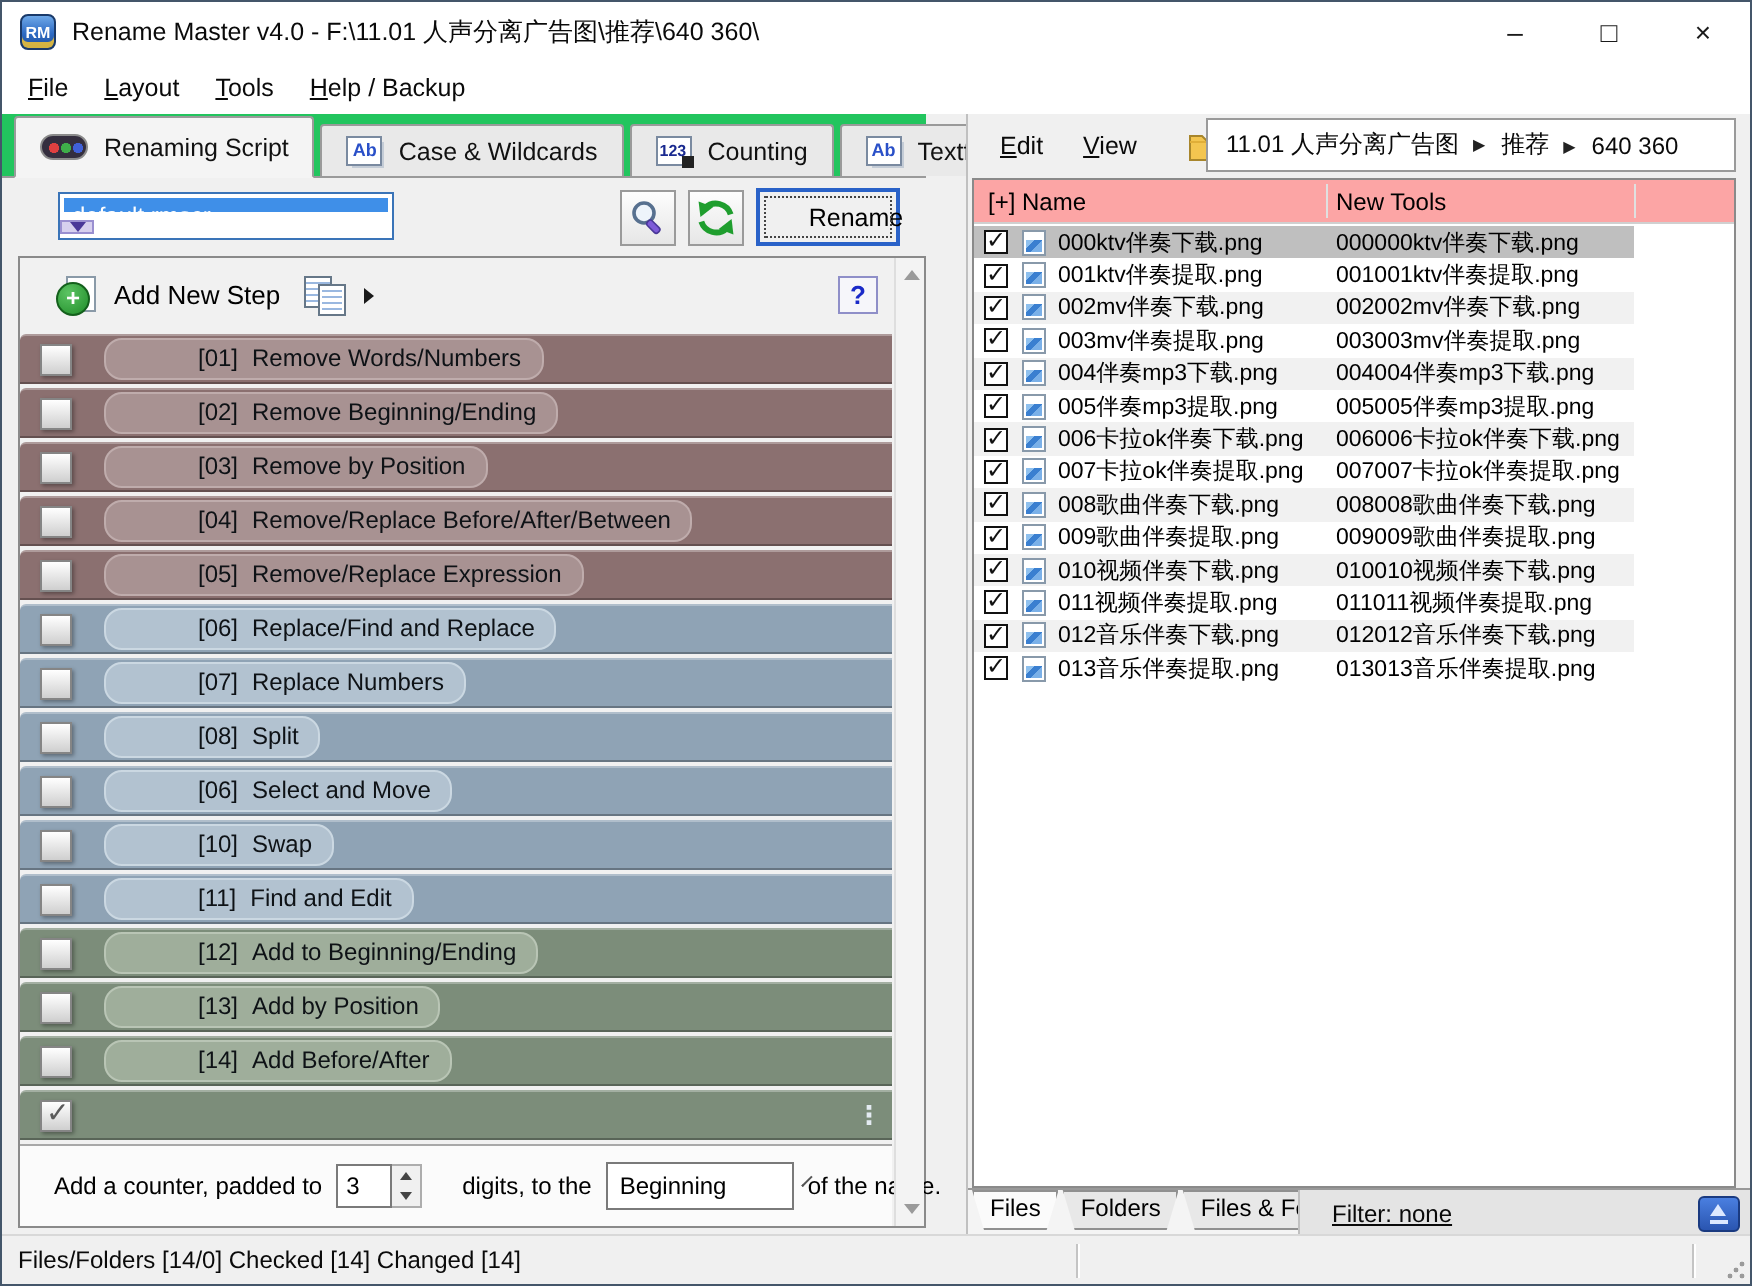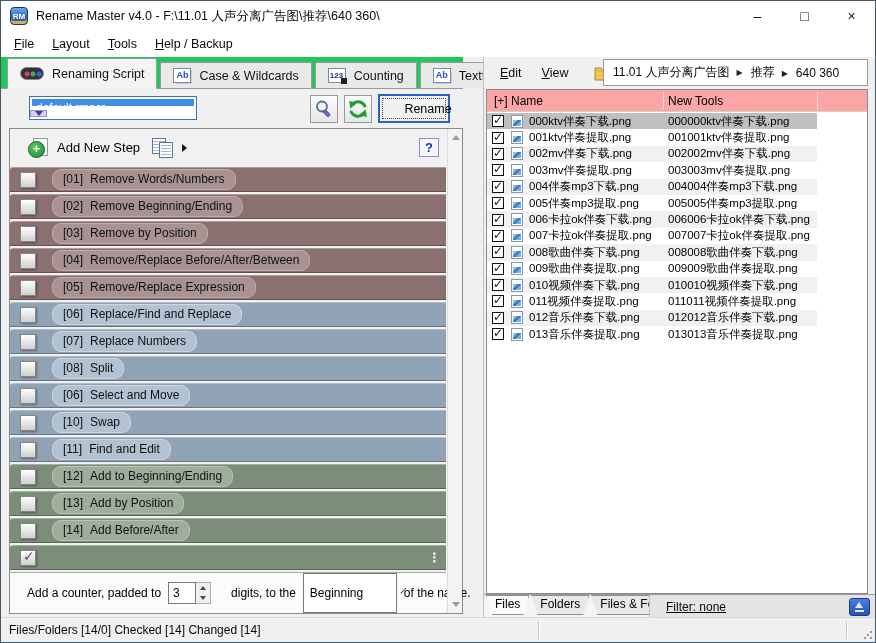--- a/index.html
+++ b/index.html
@@ -73,38 +73,38 @@
   .steps { position:absolute; left:0; top:38px; right:16px; }
   .step-row { position:relative; height:25px; margin-bottom:2px; display:flex; align-items:center;
     border-top:1px solid rgba(255,255,255,.30); border-bottom:1px solid rgba(0,0,0,.28); border-radius:3px 0 0 0; }
   .group-remove  { background:#8b7070; }
   .group-replace { background:#8fa3b5; }
   .group-add     { background:#7c8d7a; }
   .cb3d { width:16px; height:16px; margin-left:10px; flex:none; position:relative;
     background:linear-gradient(180deg,#ffffff,#cfcfcf); border:1px solid #858585; box-shadow:1px 1px 2px rgba(0,0,0,.35); }
   .step-row.checked .cb3d::after { content:"✓"; position:absolute; left:2px; top:-3px; font-size:14px; color:#5a5a5a; }
   .pill { margin-left:16px; padding:2px 10px 3px; border-radius:9px; font-size:12px; color:#0e1216; white-space:nowrap; display:inline-flex; }
-  .pill .num { margin-right:7px; }
+  .pill .num { margin-right:7px;margin-left:36px; }
   .group-remove  .pill { background:#a89292; border:1px solid #bfacac; }
   .group-replace .pill { background:#b2c2d0; border:1px solid #cbd8e2; }
   .group-add     .pill { background:#9fae9b; border:1px solid #b9c5b5; }
   .step-row.selected .pill { background:#cfe3f7; border:2px solid #23406e; padding:1px 9px 2px; }
   .handle { display:none; position:absolute; right:5px; top:4px; color:#e4ebf2; font-size:13px; font-weight:bold; letter-spacing:0; }
   .step-row.selected .handle { display:block; }
 
   .counter-config { position:absolute; left:0; right:16px; top:443px; bottom:0; background:#fbfbfb; border-top:1px solid #a8a8a8;
     display:flex; align-items:center; gap:7px; padding-left:17px; font-size:12px; color:#000; white-space:nowrap; }
   .spin-wrap { display:flex; }
   .spin-input { width:28px; height:22px; border:1px solid #7a7a7a; background:#fff; font-size:12px; padding-left:4px; display:flex; align-items:center; }
   .spin-btns { display:flex; flex-direction:column; width:15px; height:22px; border:1px solid #adadad; border-left:none; }
   .spin-btn { flex:1; background:#f0f0f0; display:flex; align-items:center; justify-content:center; }
   .spin-btn.up::after { content:""; border-left:3px solid transparent; border-right:3px solid transparent; border-bottom:4px solid #444; }
   .spin-btn.down::after { content:""; border-left:3px solid transparent; border-right:3px solid transparent; border-top:4px solid #444; }
   .vr { width:1px; height:24px; background:#b8b8b8; margin:0 3px; }
-  .pos-select { width:94px; height:40px; border:1px solid #7a7a7a; background:#fff; display:flex; align-items:center; justify-content:space-between; padding:0 6px; font-size:12px;gap:40px; }
+  .pos-select { width:94px; height:24px; border:1px solid #7a7a7a; background:#fff; display:flex; align-items:center; justify-content:space-between; padding:0 6px; font-size:12px;gap:40px; }
   .chev { width:7px; height:7px; border-right:1.6px solid #555; border-bottom:1.6px solid #555; transform:rotate(45deg) translate(-2px,-2px); }
 
   
   .right-panel { position:absolute; left:482px; top:56px; width:394px; height:562px; background:#f0f0f0; border-left:1px solid #c0c0c0; }
   .nav-row { position:absolute; top:0; left:0; right:0; height:32px; display:flex; align-items:center; padding-left:6px; }
   .rmenu { font-size:12.5px; padding:3px 10px; color:#0a0a0a; }
   .rmenu::first-letter { text-decoration:underline; }
   .folder-wrap { margin-left:16px; display:flex; align-items:center; gap:4px; }
   .breadcrumb { position:absolute; left:119px; right:9px; top:2px; height:27px; background:#fff; border:1px solid #9a9a9a; display:flex; align-items:center; padding:0 9px; font-size:12px; color:#0a0a0a; white-space:nowrap; overflow:hidden; }
   .crumb { margin-right:7px; }

